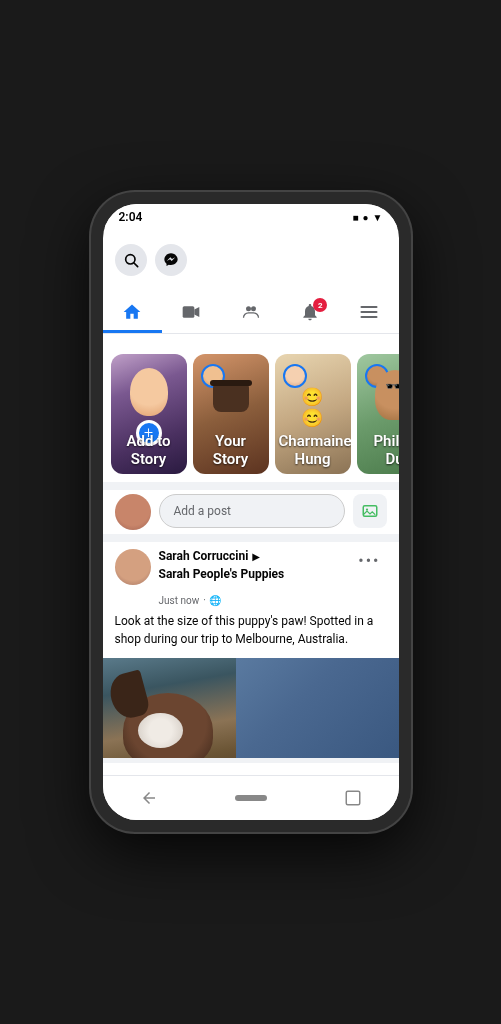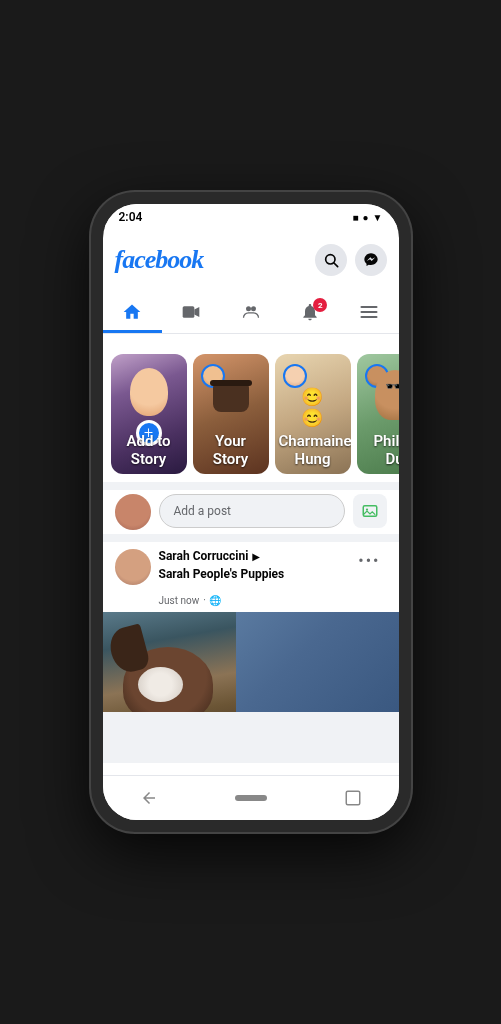--- a/index.html
+++ b/index.html
@@ -358,21 +358,20 @@
     <div class="status-bar">
       <span class="status-time">2:04</span>
       <div class="status-icons">
         <span>■</span>
         <span>●</span>
         <span>▼</span>
       </div>
     </div>
 
     <div class="app-header">
-      <span class="facebook-logo">facebook</span>
       <div class="header-icons">
         <div class="header-icon-btn">
           <svg width="16" height="16" viewBox="0 0 24 24" fill="none" stroke="#050505" stroke-width="2.5" stroke-linecap="round">
             <circle cx="11" cy="11" r="7"></circle>
             <line x1="16.5" y1="16.5" x2="22" y2="22"></line>
           </svg>
         </div>
         <div class="header-icon-btn">
           <svg width="16" height="16" viewBox="0 0 24 24" fill="#050505">
             <path d="M12 2C6.48 2 2 6.07 2 11c0 2.69 1.27 5.09 3.27 6.74V21l3.38-1.86C9.66 19.36 10.81 19.5 12 19.5c5.52 0 10-4.07 10-8.5S17.52 2 12 2zm1 11.5l-2.5-2.7-5 2.7 5.5-5.8 2.5 2.7 4.9-2.7-5.4 5.8z"></path>
@@ -485,20 +484,21 @@
               </div>
               <div class="post-meta">
                 <span>Just now</span>
                 <span>·</span>
                 <span>🌐</span>
               </div>
             </div>
           </div>
           <div class="post-options">•••</div>
         </div>
+        <div class="post-text">Look at the size of this puppy's paw! Spotted in a shop during our trip to Melbourne, Australia.</div>
 
         <div class="post-image">
 
           <div style="position:absolute;top:0;left:0;right:0;bottom:0;background:linear-gradient(170deg, #5a7a8a 0%, #3a5560 25%, #8b7355 55%, #6b5535 75%, #4a3825 100%);"></div>
 
           <div style="position:absolute;bottom:-10px;left:20px;width:90px;height:75px;background:radial-gradient(circle at 50% 40%,#6b4530 60%,#3a2518 100%);border-radius:50% 50% 40% 40%;"></div>
 
           <div style="position:absolute;bottom:40px;left:8px;width:35px;height:45px;background:#3a2518;border-radius:50% 10% 30% 50%;transform:rotate(-15deg);"></div>
 
           <div style="position:absolute;bottom:10px;left:35px;width:45px;height:35px;background:radial-gradient(circle,#f0ebe5 40%,#d0c8c0 100%);border-radius:50%;"></div>

